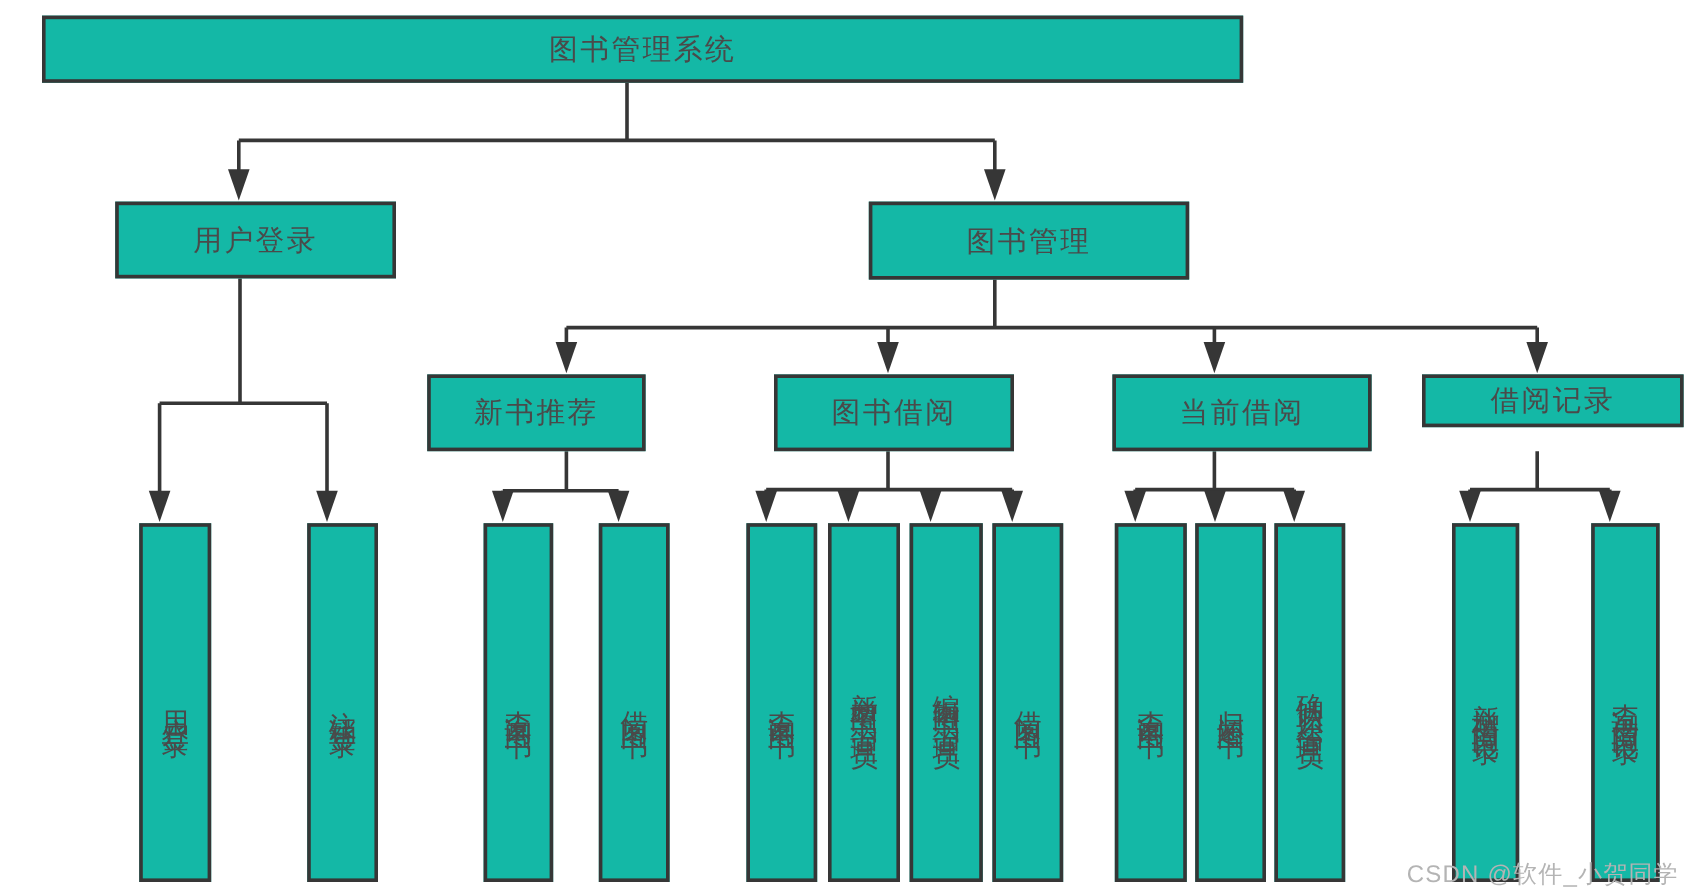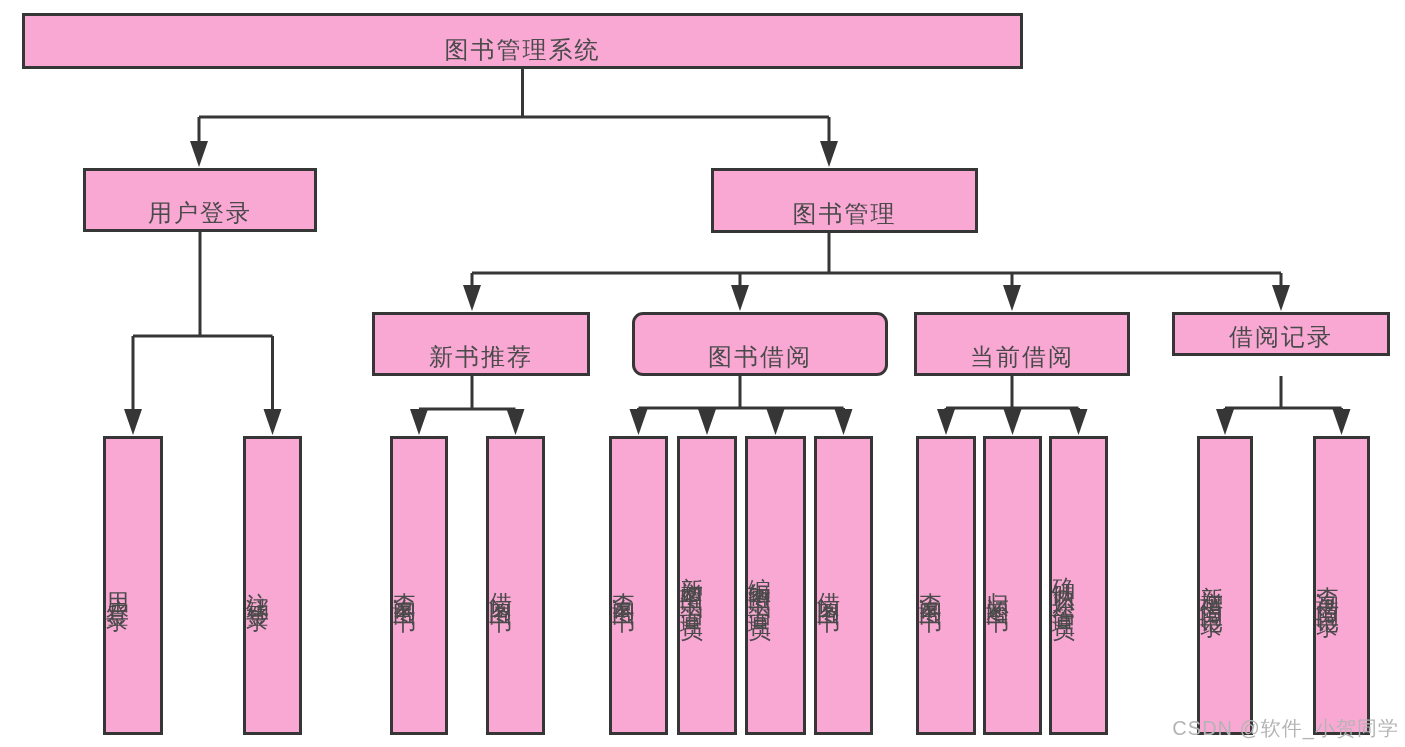--- a/index.html
+++ b/index.html
@@ -4,23 +4,24 @@
 <style>
   html,body { margin:0; padding:0; background:#ffffff; }
   .canvas {
     position:relative; width:1405px; height:747px; background:#ffffff;
     overflow:hidden;
     font-family:"Liberation Sans","DejaVu Sans",sans-serif;
   }
   .connectors { position:absolute; left:0; top:0; width:1405px; height:747px; }
   .node {
     position:absolute; box-sizing:border-box;
-    border:3px solid #363636; background:#f9a8d4; color:#4a4a4a;
-    display:flex; align-items:flex-end; justify-content:center;
+    border:3px solid #363636; background:#14b8a6; color:#4a4a4a;
+    display:flex; align-items:center; justify-content:center;
     text-align:center;
+    margin-left:13px;
   }
   .h-node { font-size:24px; letter-spacing:2px; white-space:nowrap; }
   .v-node {
     writing-mode:vertical-rl; text-orientation:mixed;
     font-size:23px; letter-spacing:6px; line-height:1;
   }
   .watermark {
     position:absolute; right:6px; bottom:5px;
     font-size:20px; color:#b4b4b4; letter-spacing:1px; white-space:nowrap;margin-left:31px;
   }
@@ -74,24 +75,24 @@
     <span>图书管理系统</span>
   </div>
 
   <div class="node h-node" style="left:83px; top:168px; width:234px; height:64px;">
     <span>用户登录</span>
   </div>
   <div class="node h-node" style="left:711px; top:168px; width:267px; height:65px;">
     <span>图书管理</span>
   </div>
 
-  <div class="node h-node" style="left:372px; top:312px; width:218px; height:64px;">
+  <div class="node h-node" style="left:343px; top:312px; width:182px; height:64px;">
     <span>新书推荐</span>
   </div>
-  <div class="node h-node" style="left:632px; top:312px; width:256px; height:64px;border-radius:11px;">
+  <div class="node h-node" style="left:632px; top:312px; width:200px; height:64px;">
     <span>图书借阅</span>
   </div>
   <div class="node h-node" style="left:914px; top:312px; width:216px; height:64px;">
     <span>当前借阅</span>
   </div>
   <div class="node h-node" style="left:1172px; top:312px; width:218px; height:44px;">
     <span>借阅记录</span>
   </div>
 
   <div class="node v-node" style="left:103px; top:436px; width:60px; height:299px;">

